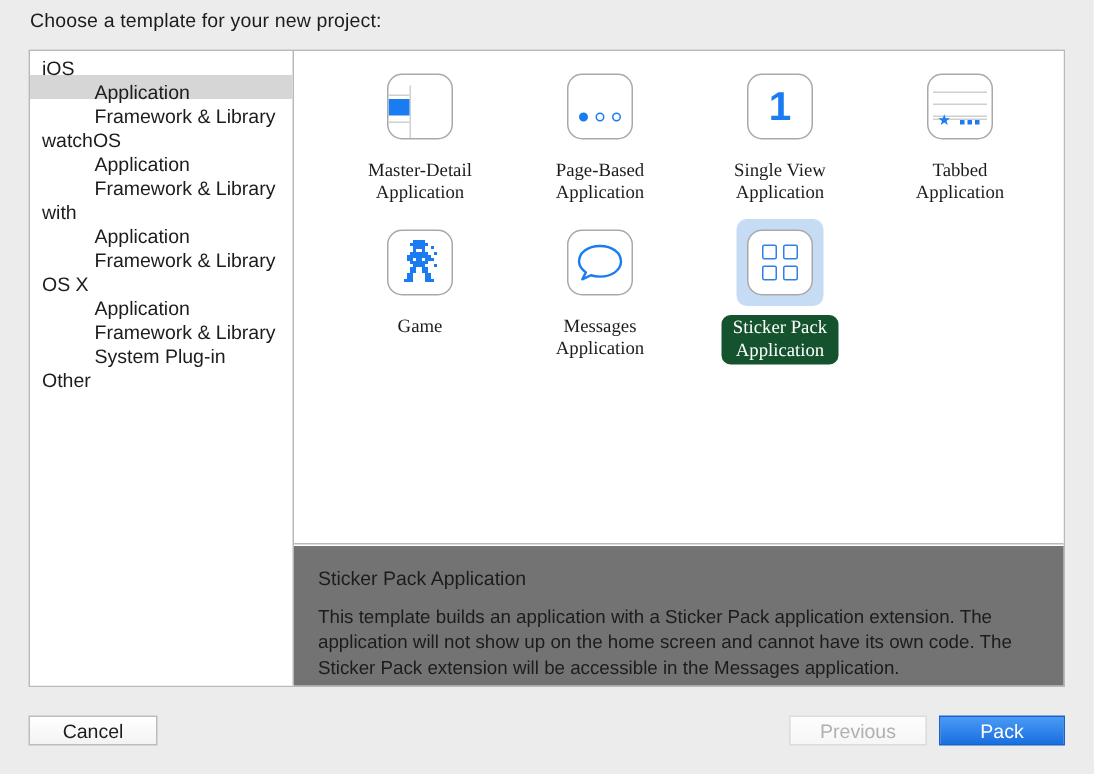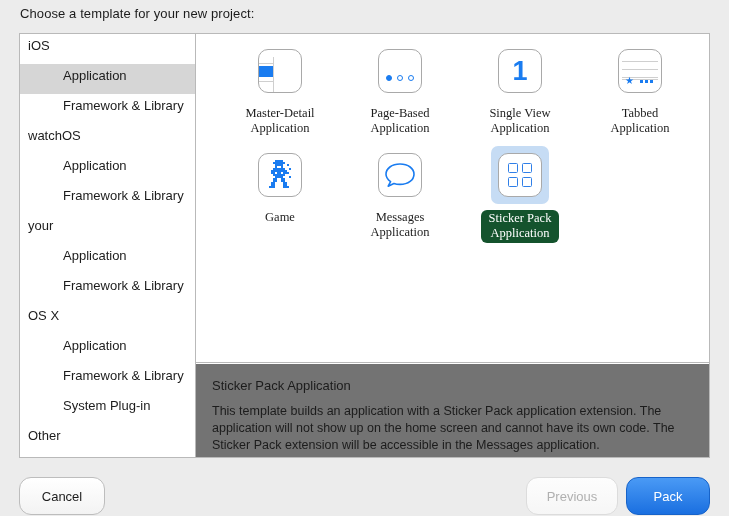--- a/index.html
+++ b/index.html
@@ -32,21 +32,21 @@
   
   .sidebar {
     position: absolute;
     left: 0; top: 0;
     width: 176px; height: 100%;
     background: #ffffff;
     border-right: 1px solid #b9b9b9;
     overflow: hidden;
   }
   .sb-row {
-    height: 30px;
+    height: 16px;
     line-height: 24px;
     font-size: 13px;
     color: #1c1c1c;
     white-space: nowrap;
     padding-left: 8px;
   }
   .sb-row.child { padding-left: 43px; }
   .sb-row.selected { background: #d6d6d6; }
 
   
@@ -148,22 +148,22 @@
     right: 0; bottom: 0;
     background: #737373;
     padding: 14px 18px 0 16px;
   }
   .desc-title { font-size: 13px; color: #1c1c1c; margin-bottom: 10px; }
   .desc-body { font-size: 12.5px; line-height: 17px; color: #1c1c1c; }
 
   
   .btn {
     position: absolute;
-    height: 38px;
-    border-radius: 12px;
+    height: 20px;
+    border-radius: 0;
     font-size: 13px;
     display: flex; align-items: center; justify-content: center;
     border: 1px solid #bdbdbd;
     background: linear-gradient(to bottom, #ffffff, #f3f3f3);
     color: #1c1c1c;
     user-select: none;
   }
   #cancel-btn { left: 19px; top: 477px; width: 86px; }
   #prev-btn {
     left: 526px; top: 477px; width: 92px;
@@ -187,21 +187,21 @@
 
   <div class="content-frame">
 
     <div class="sidebar">
       <div class="sb-row">iOS</div>
       <div class="sb-row child selected">Application</div>
       <div class="sb-row child">Framework &amp; Library</div>
       <div class="sb-row">watchOS</div>
       <div class="sb-row child">Application</div>
       <div class="sb-row child">Framework &amp; Library</div>
-      <div class="sb-row">your</div>
+      <div class="sb-row">with</div>
       <div class="sb-row child">Application</div>
       <div class="sb-row child">Framework &amp; Library</div>
       <div class="sb-row">OS X</div>
       <div class="sb-row child">Application</div>
       <div class="sb-row child">Framework &amp; Library</div>
       <div class="sb-row child">System Plug-in</div>
       <div class="sb-row">Other</div>
     </div>
 
     <div class="templates">

